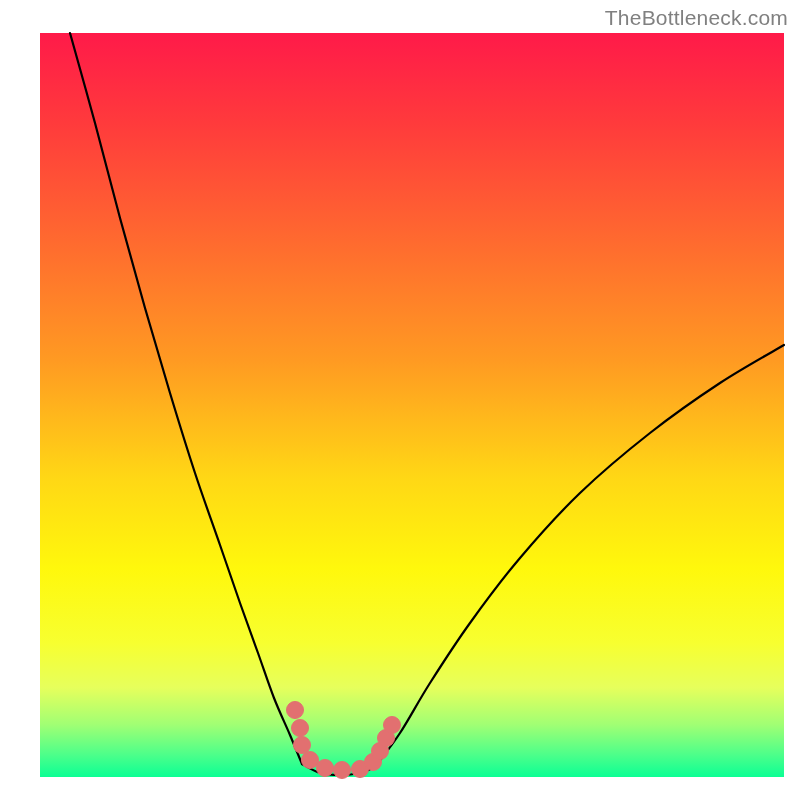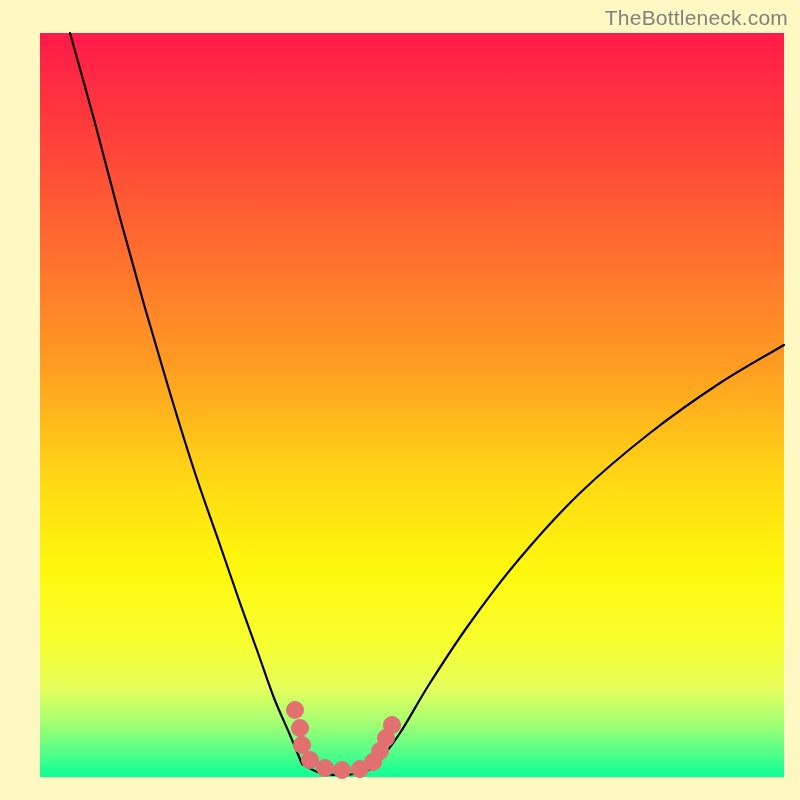--- a/index.html
+++ b/index.html
@@ -10,21 +10,21 @@
     background: #000;
     overflow: hidden;
     font-family: Arial, Helvetica, sans-serif;
   }
   .frame {
     position: absolute;
     left: 0;
     top: 0;
     width: 800px;
     height: 800px;
-    background: #fef9c3;
+    background: #ffffff;
   }
   .plot-area {
     position: absolute;
     left: 40px;
     top: 33px;
     width: 744px;
     height: 744px;
     background: linear-gradient(to bottom,
       #ff1a49 0%,
       #ff3a3c 12%,

